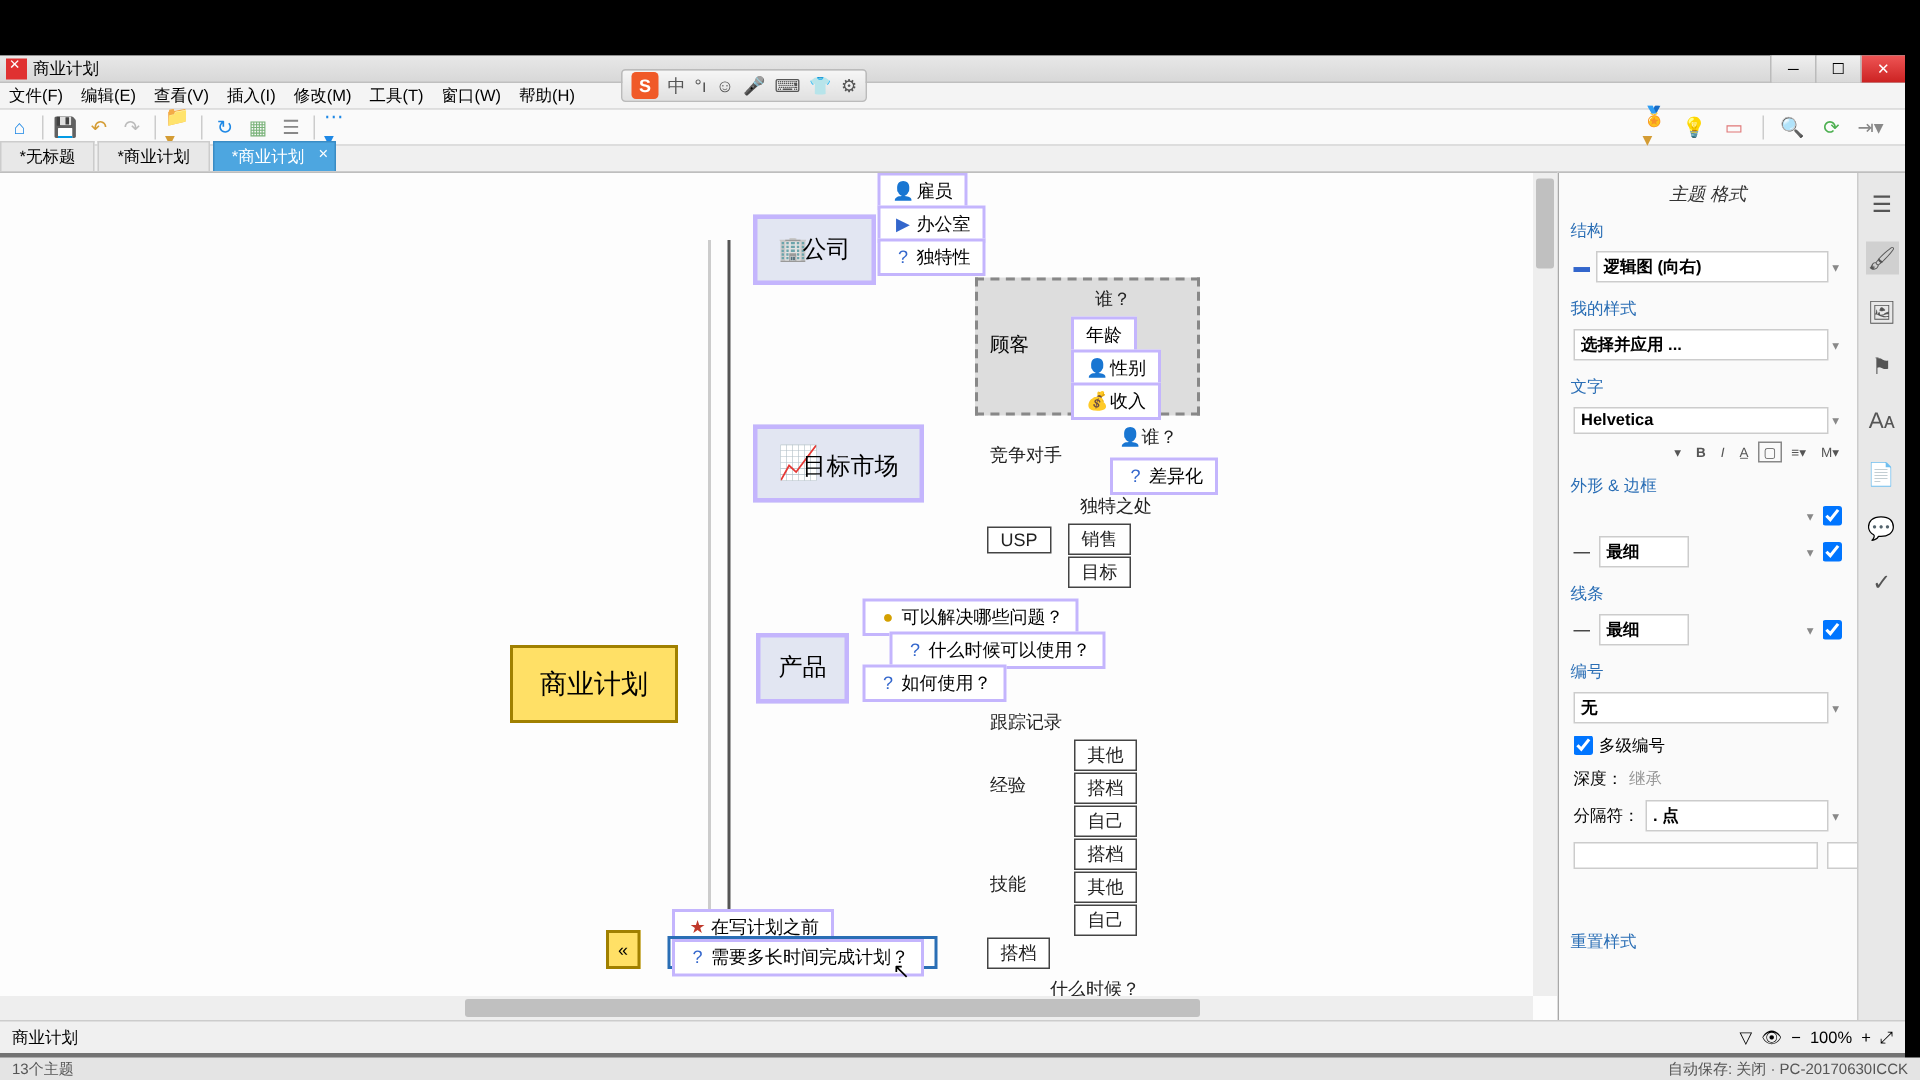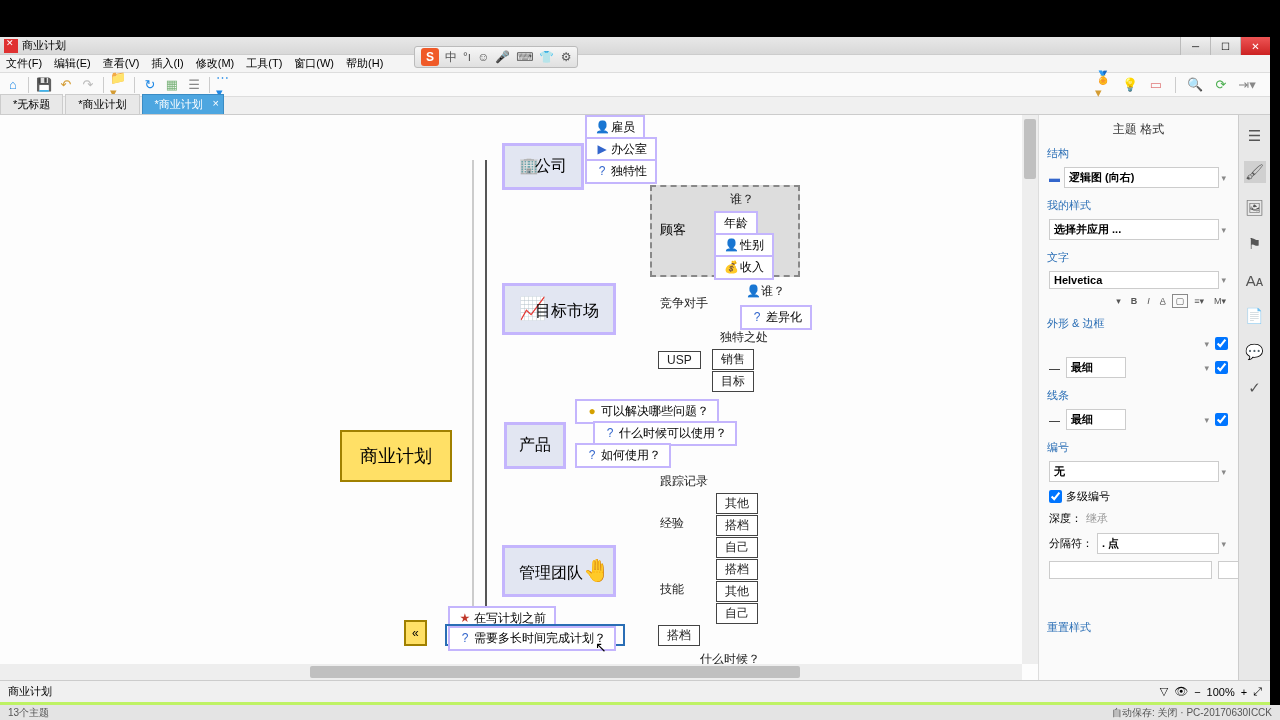--- a/index.html
+++ b/index.html
@@ -1,18 +1,18 @@
 <!DOCTYPE html>
 <html><head>
 <meta charset="utf-8">
 <style>
 * { margin: 0; padding: 0; box-sizing: border-box; font-family: "Microsoft YaHei", sans-serif; }
 body { width: 1280px; height: 720px; background: #000; overflow: hidden; }
 .black-bar { height: 37px; background: #000; }
-.app-window { position: absolute; top: 37px; left: 0; width: 1270px; height: 683px; background: #bef264; }
+.app-window { position: absolute; top: 37px; left: 0; width: 1270px; height: 683px; background: #737373; }
 .title-bar { height: 18px; background: linear-gradient(#e8e8e8,#d8d8d8); display: flex; align-items: center; border-bottom: 1px solid #ccc; font-size: 11px; position: relative; }
 .title-bar .app-icon { width: 14px; height: 14px; background: #e03131; margin: 0 4px; position: relative; }
 .title-bar .app-icon::after { content: "✕"; color: #fff; font-size: 9px; position: absolute; left: 2px; top: -1px; }
 .window-btns { position: absolute; right: 0; top: 0; display: flex; }
 .window-btn { width: 30px; height: 18px; display: flex; align-items: center; justify-content: center; font-size: 10px; background: linear-gradient(#f0f0f0,#d8d8d8); border-left: 1px solid #bbb; cursor: pointer; }
 .window-btn.close { background: linear-gradient(#e55,#c22); color: #fff; }
 .menu-bar { height: 18px; background: #f4f4f4; display: flex; align-items: center; border-bottom: 1px solid #ddd; font-size: 11px; }
 .menu-bar span { padding: 0 6px; cursor: pointer; }
 .toolbar-1 { height: 24px; background: #fafafa; display: flex; align-items: center; border-bottom: 1px solid #ddd; padding: 0 4px; gap: 4px; }
 .toolbar-right { display: flex; align-items: center; gap: 8px; margin-left: auto; padding-right: 10px; }
@@ -26,21 +26,21 @@
 .canvas-wrap { flex: 1; position: relative; background: #fdfdfd; overflow: hidden; }
 .canvas { position: absolute; inset: 0 16px 16px 0; overflow: hidden; }
 .scrollbar-v { position: absolute; right: 0; top: 0; width: 16px; height: calc(100% - 16px); background: #eee; }
 .scrollbar-v .thumb { position: absolute; top: 4px; left: 2px; width: 12px; height: 60px; background: #c0c0c0; border-radius: 2px; }
 .scrollbar-h { position: absolute; bottom: 0; left: 0; height: 16px; width: calc(100% - 16px); background: #eee; }
 .scrollbar-h .thumb { position: absolute; left: 310px; top: 2px; width: 490px; height: 12px; background: #c0c0c0; border-radius: 2px; }
 .right-rail { width: 32px; background: #e8e8e8; border-left: 1px solid #ccc; display: flex; flex-direction: column; align-items: center; gap: 14px; padding-top: 10px; }
 .rail-icon { width: 22px; height: 22px; display: flex; align-items: center; justify-content: center; font-size: 15px; color: #555; cursor: pointer; }
 .rail-icon.active { background: #d0d0d0; }
 .props { width: 200px; background: #fafafa; border-left: 1px solid #ddd; font-size: 11px; padding: 6px 8px; overflow-y: auto; }
-.props-title { text-align: center; font-size: 12px; margin-bottom: 0; color: #333; }
+.props-title { text-align: center; font-size: 12px; margin-bottom: 0; color: #333; font-style: italic; }
 .props-section { color: #2a6eb5; margin: 8px 0 4px; font-size: 11px; cursor: pointer; }
 .props-row { display: flex; align-items: center; margin: 3px 0; padding: 2px; }
 .props-select { flex: 1; background: #fff; border: 1px solid #ccc; padding: 2px 4px; font-size: 11px; font-weight: bold; }
 .props-drop { font-size: 9px; color: #888; padding: 0 2px; }
 .props-toolbar { display: flex; gap: 2px; justify-content: flex-end; font-size: 9px; color: #555; }
 .props-toolbar span { border: 1px solid transparent; padding: 1px 3px; cursor: pointer; }
 .status-bar { height: 22px; background: #f0f0f0; border-top: 1px solid #ccc; display: flex; align-items: center; font-size: 11px; padding: 0 8px; }
 .status-right { margin-left: auto; display: flex; align-items: center; gap: 6px; }
 .footer-bar { position: absolute; bottom: 0; left: 0; width: 1280px; height: 15px; background: #e4e4e4; font-size: 10px; color: #555; display: flex; align-items: center; padding: 0 8px; }
 .footer-bar .fr { margin-left: auto; }
@@ -158,21 +158,20 @@
         <div class="plain" style="top:214px; left:720px;">独特之处</div>
         <div class="plain boxed" style="top:236px; left:658px;">USP</div>
         <div class="plain boxed" style="top:234px; left:712px;">销售</div>
         <div class="plain boxed" style="top:256px; left:712px;">目标</div>
 
         <div class="node main" style="top:307px; left:504px; padding:10px 12px;"><span>产品</span></div>
         <div class="node small" style="top:284px; left:575px;"><span class="nicon" style="color:#d4a000">●</span><span>可以解决哪些问题？</span></div>
         <div class="node small" style="top:306px; left:593px;"><span class="nicon" style="color:#36c">?</span><span>什么时候可以使用？</span></div>
         <div class="node small" style="top:328px; left:575px;"><span class="nicon" style="color:#36c">?</span><span>如何使用？</span></div>
 
-        <div class="node main" style="top:430px; left:502px;"><span>管理团队</span><span class="nicon" style="font-size:22px">🤚</span></div>
         <div class="plain" style="top:358px; left:660px;">跟踪记录</div>
         <div class="plain" style="top:400px; left:660px;">经验</div>
         <div class="plain boxed" style="top:378px; left:716px;">其他</div>
         <div class="plain boxed" style="top:400px; left:716px;">搭档</div>
         <div class="plain boxed" style="top:422px; left:716px;">自己</div>
         <div class="plain" style="top:466px; left:660px;text-align:right;">技能</div>
         <div class="plain boxed" style="top:444px; left:716px;">搭档</div>
         <div class="plain boxed" style="top:466px; left:716px;">其他</div>
         <div class="plain boxed" style="top:488px; left:716px;">自己</div>
         <div class="plain boxed" style="top:510px; left:658px;">搭档</div>

